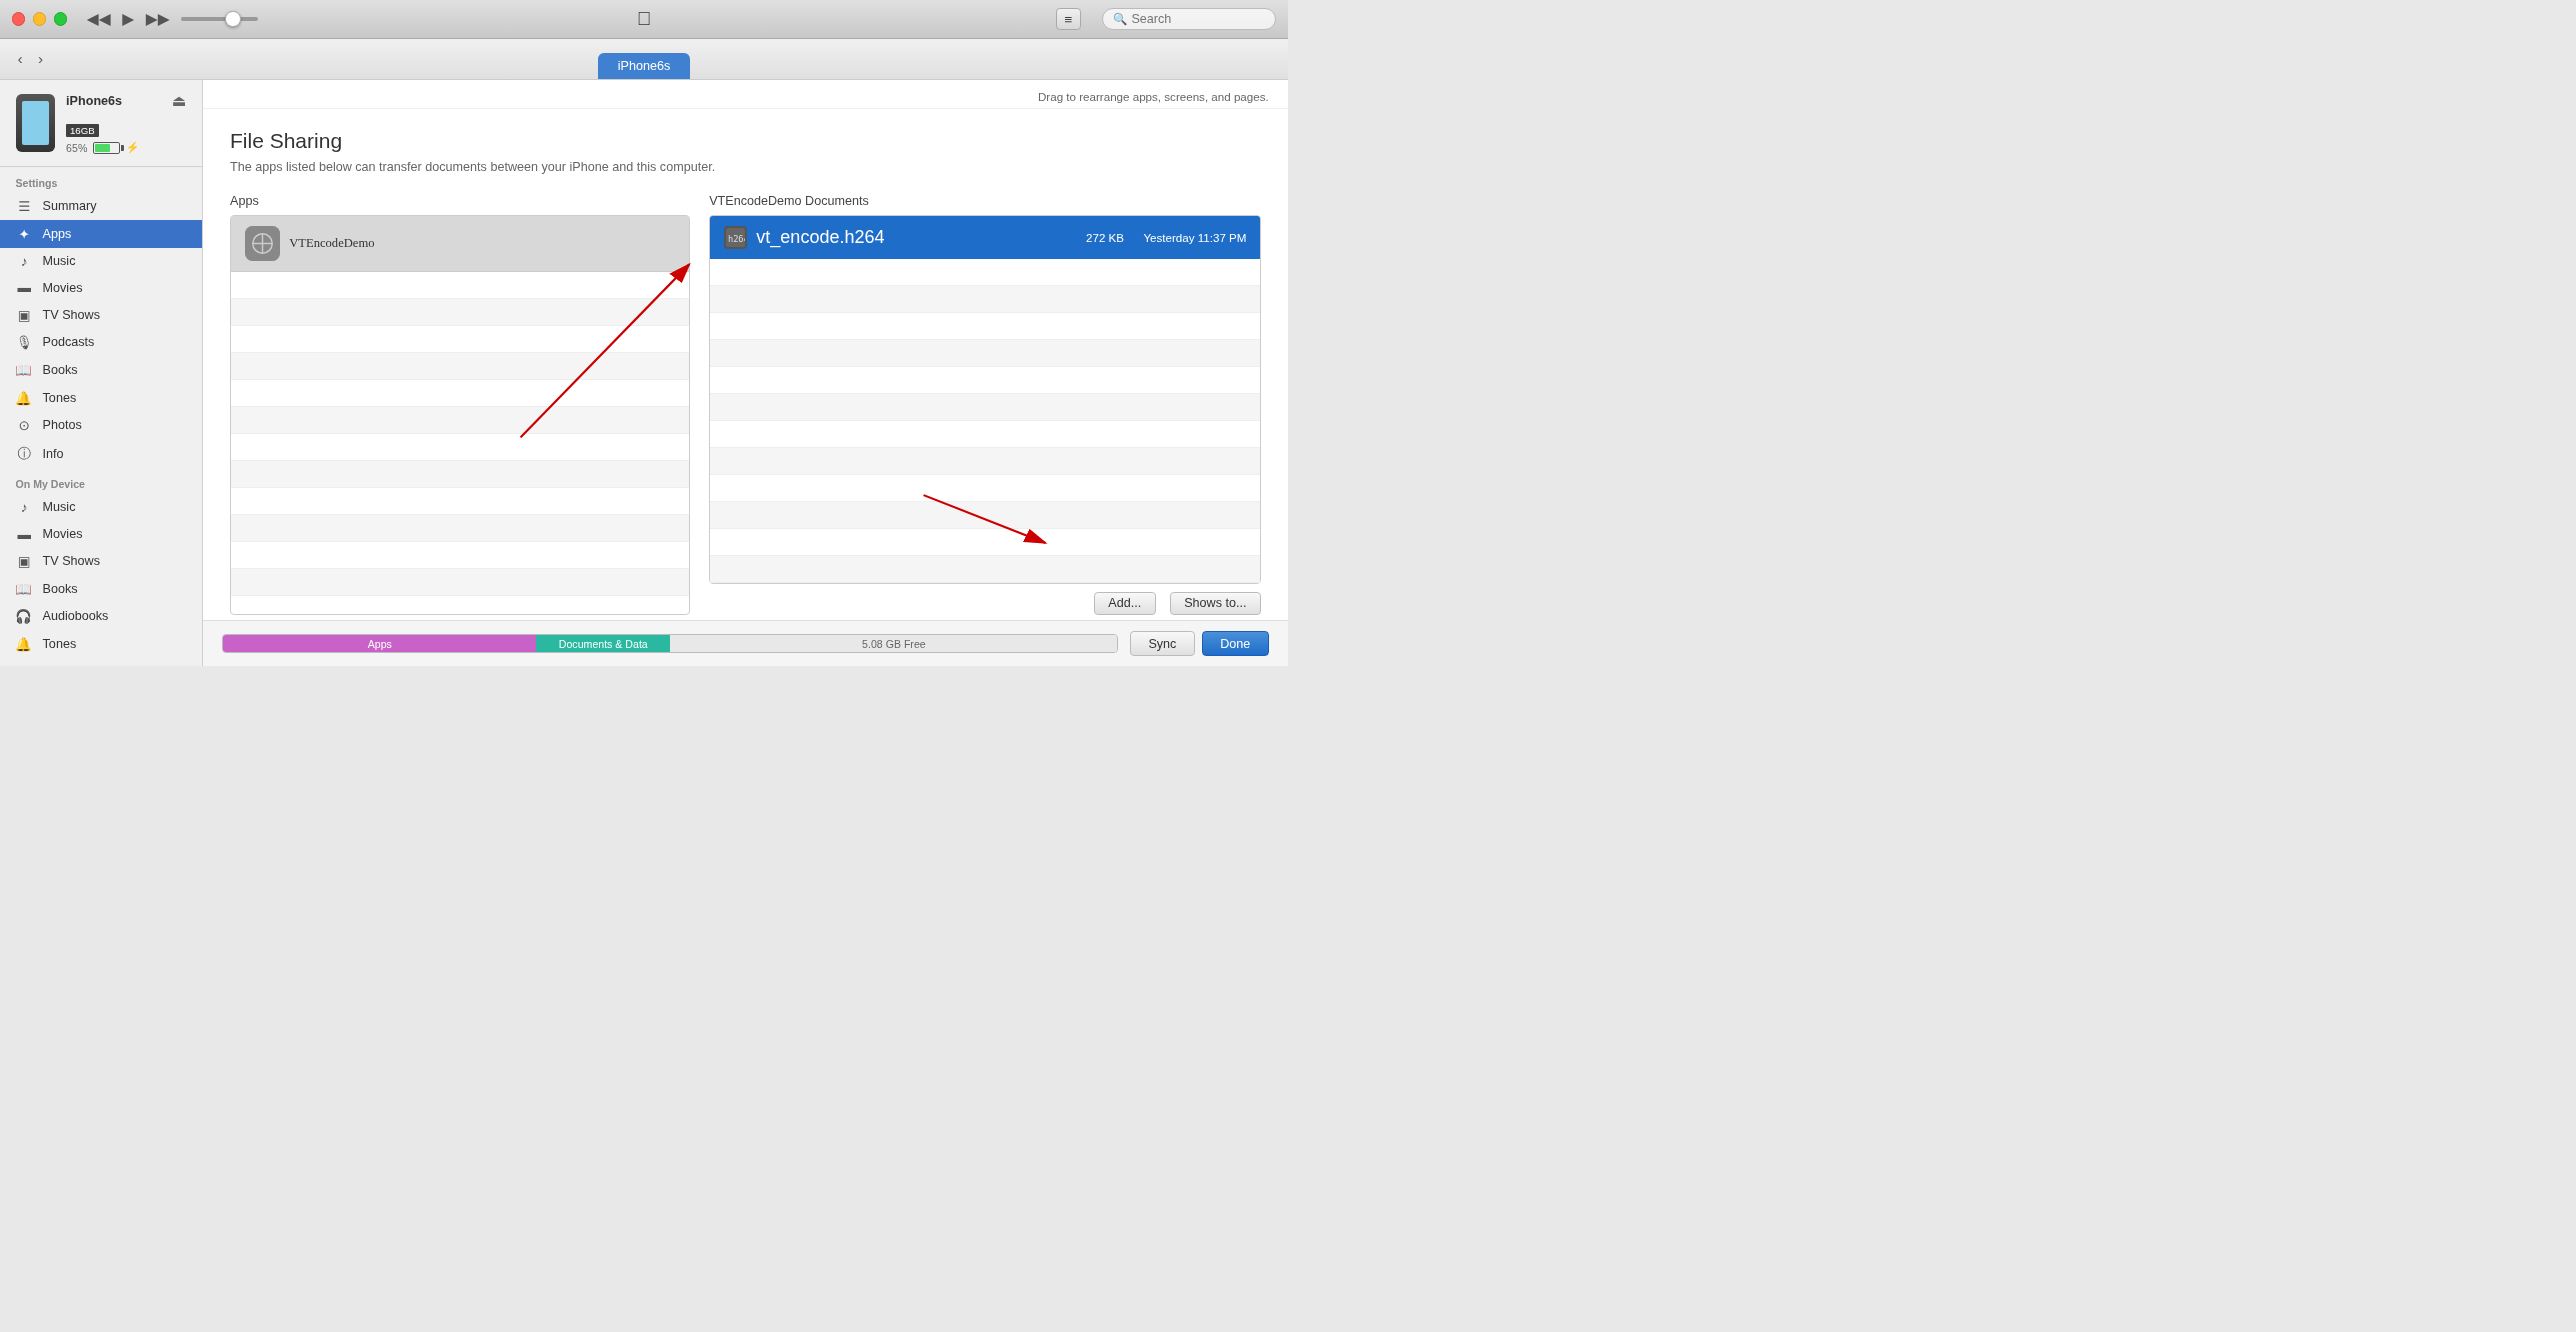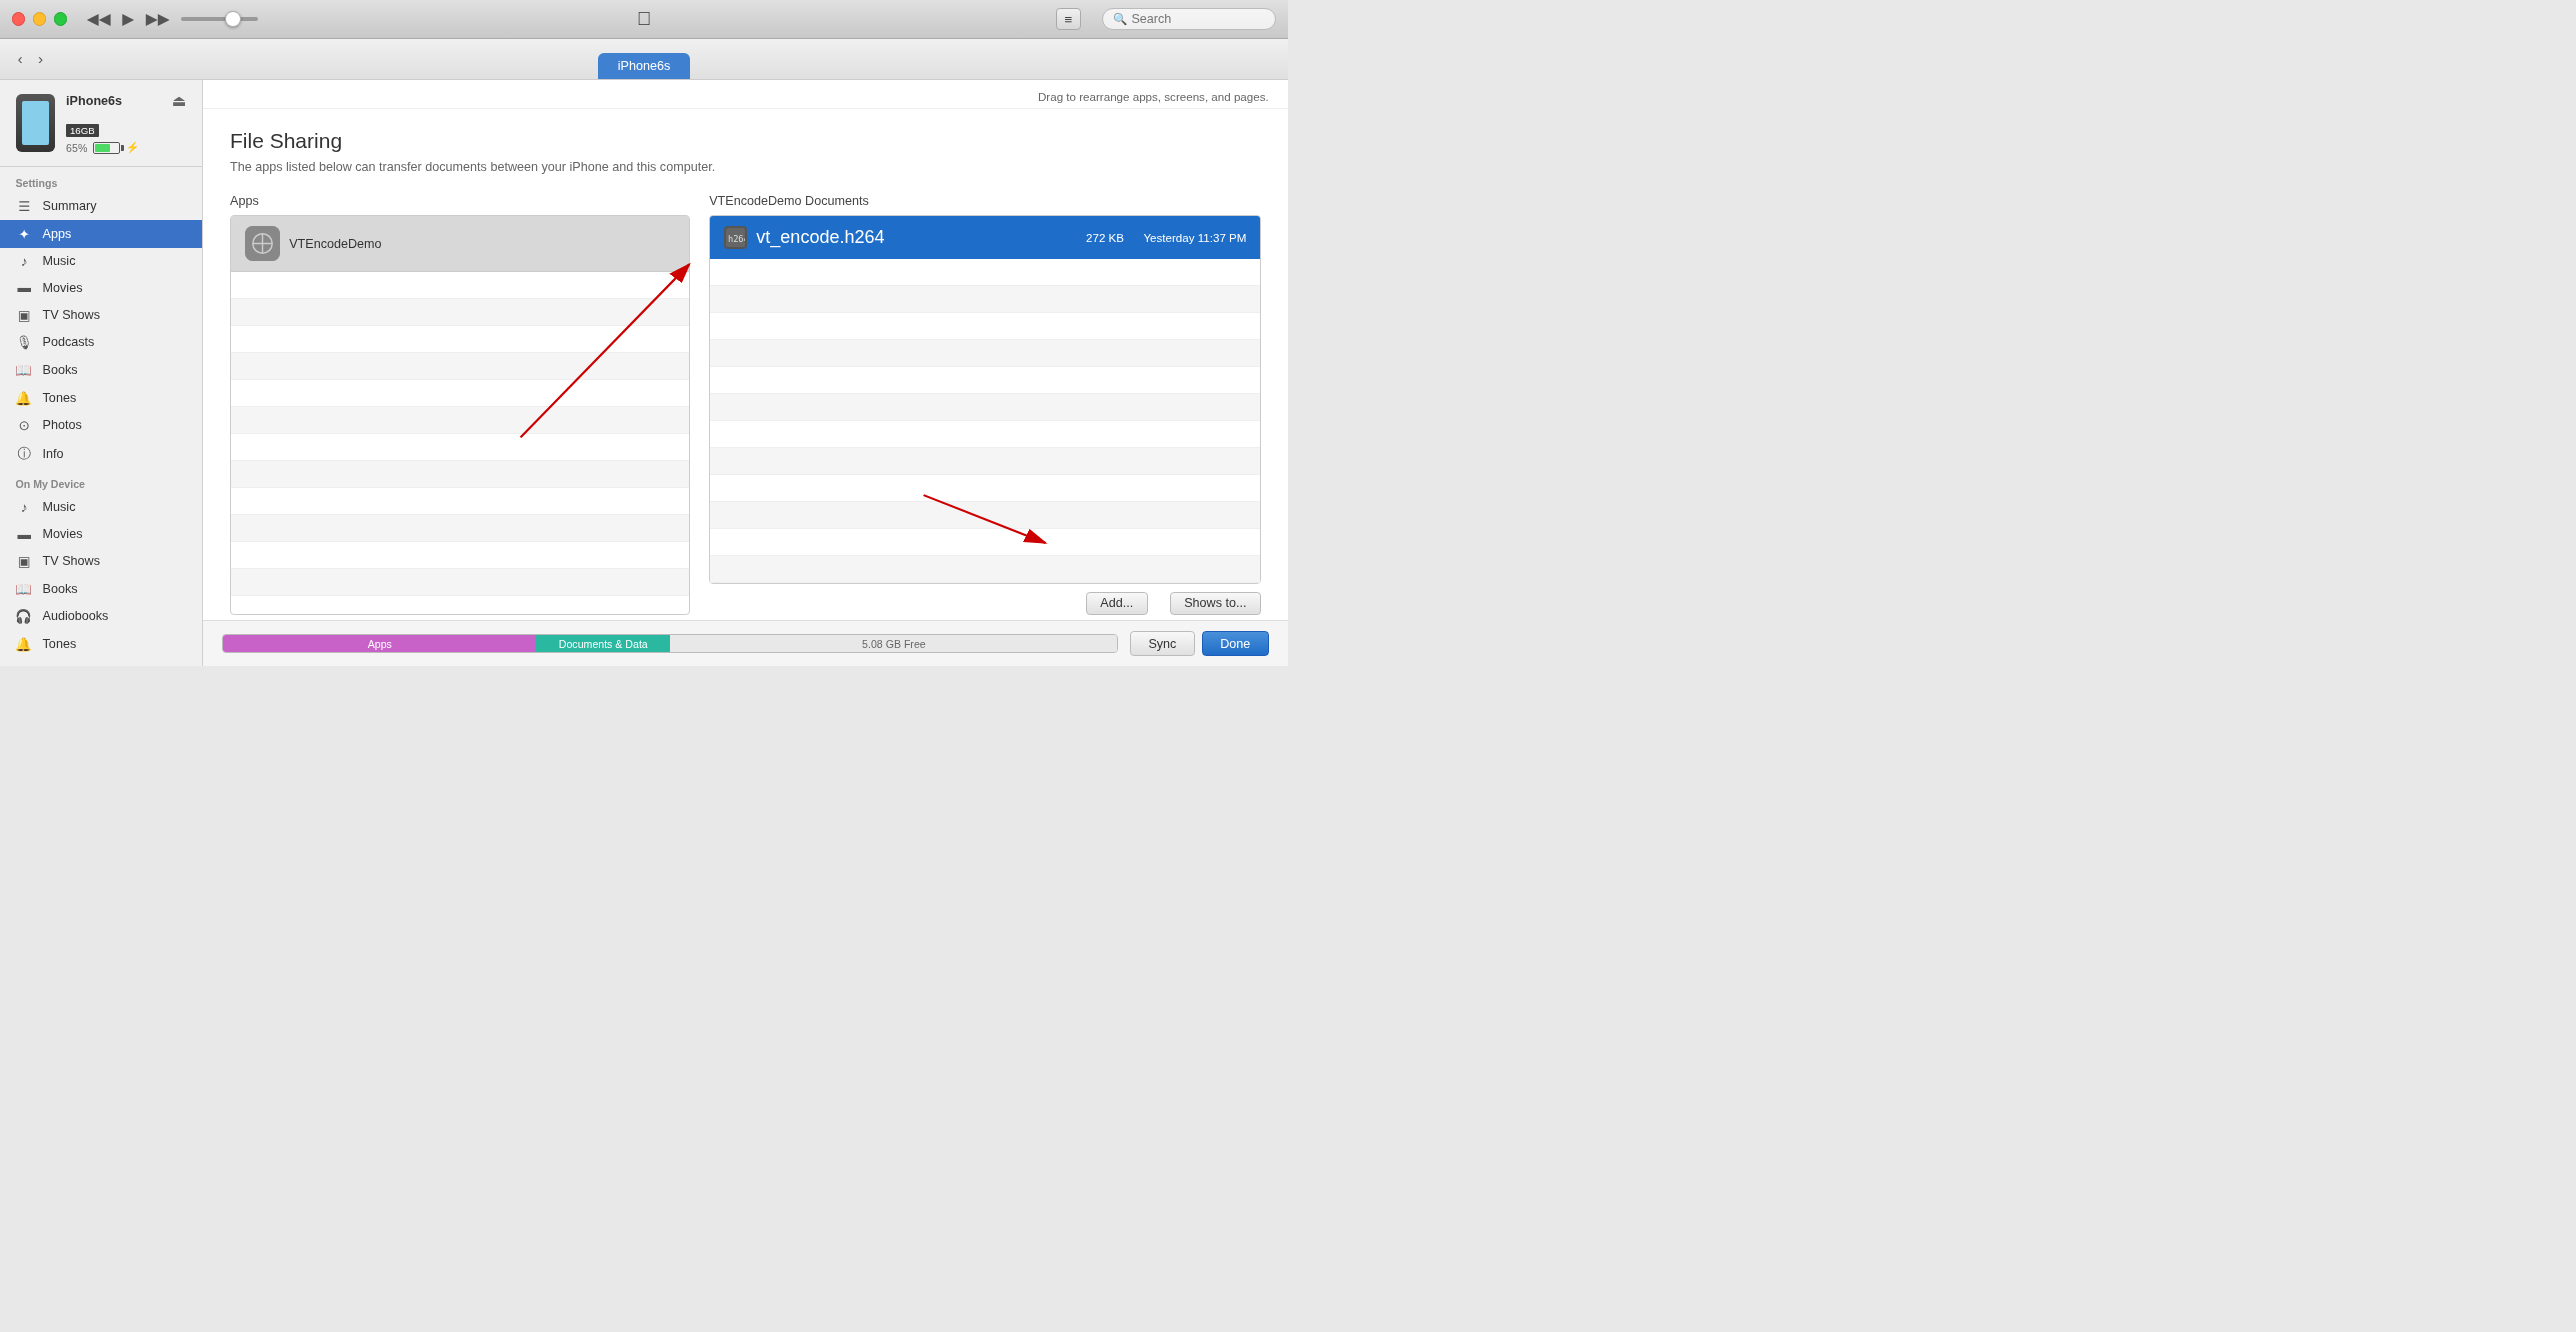--- a/index.html
+++ b/index.html
@@ -329,20 +329,21 @@
       min-height: 348px;
     }
     .app-item {
       display: flex;
       align-items: center;
       gap: 9.7px;
       padding: 9.7px 13.5px;
       background: #d8d8d8;
       border-bottom: 1px solid #ccc;
       cursor: pointer;
+      font-family: Liberation Serif, serif;
     }
     .app-icon-placeholder {
       width: 35px;
       height: 35px;
       background: #aaa;
       border-radius: 7.7px;
       display: flex;
       align-items: center;
       justify-content: center;
       font-size: 17.4px;
@@ -385,21 +386,21 @@
     .doc-empty-rows { background: white; }
     .doc-row {
       height: 27px;
       border-bottom: 1px solid #eee;
     }
     .doc-row:nth-child(even) { background: #f5f5f5; }
 
     .panel-buttons {
       display: flex;
       justify-content: flex-end;
-      gap: 22px;
+      gap: 14px;
       margin-top: 7.7px;
       align-items: flex-end;
     }
     .panel-btn {
       padding: 3.9px 13.5px;
       font-size: 12.6px;
       border: 1px solid #bbb;
       border-radius: 3.9px;
       background: linear-gradient(180deg, #f8f8f8, #e0e0e0);
       cursor: pointer;

